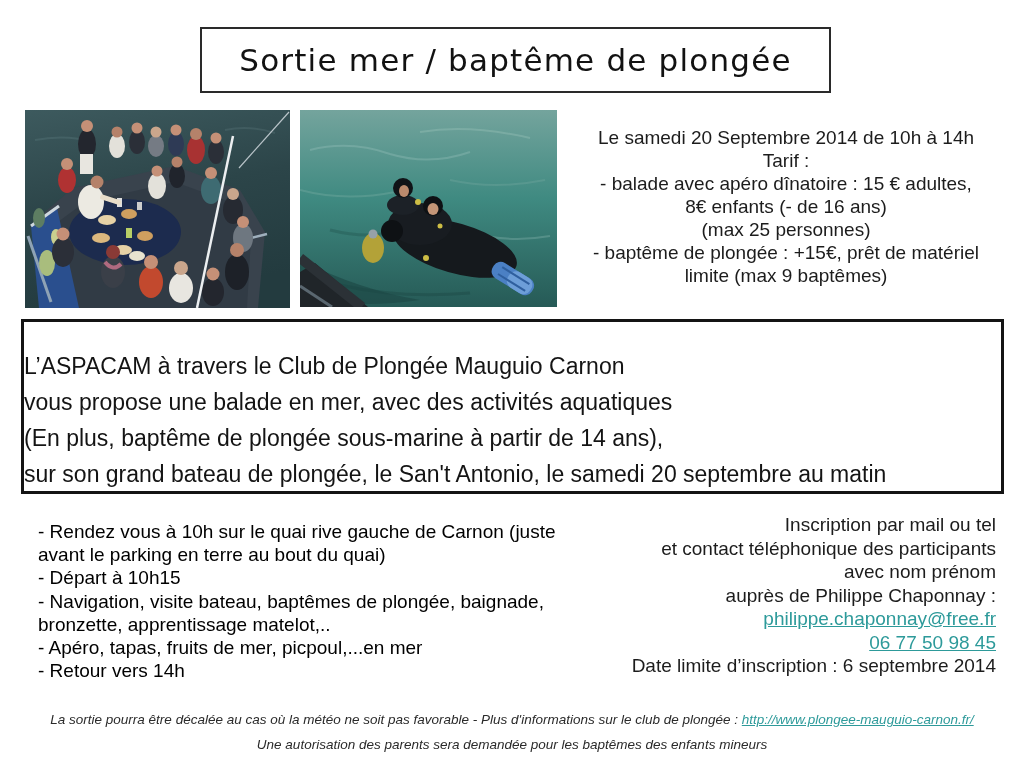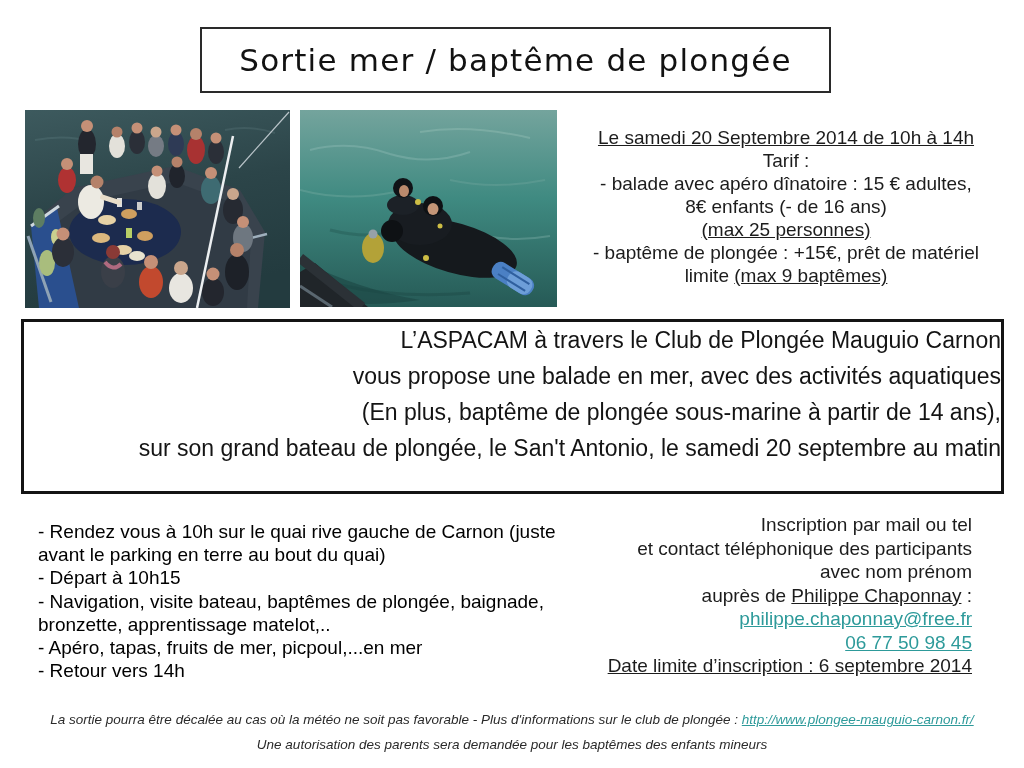--- a/index.html
+++ b/index.html
@@ -21,36 +21,36 @@
   
   .photo{position:absolute;overflow:hidden;}
   .photo-left{left:25px;top:110px;width:265px;height:198px;}
   .photo-right{left:300px;top:110px;width:257px;height:197px;}
   .photo svg{display:block;}
   
   .tariff{
     position:absolute;left:558px;top:126px;width:456px;
     text-align:center;font-size:19px;line-height:23px;color:#1c1c1c;
   }
-  .u{text-decoration:underline;}
+  .u{}
   
   .intro-box{
     position:absolute;left:21px;top:319px;width:983px;height:175px;
     border:3px solid #141414;box-sizing:border-box;
-    text-align:right;padding-top:0;
+    text-align:left;padding-top:26px;
     font-size:23px;line-height:36px;color:#141414;
   }
   
   .details{
     position:absolute;left:38px;top:520px;width:620px;
     font-size:19px;line-height:23.2px;color:#000000;text-align:left;
   }
   
   .contact{
-    position:absolute;left:560px;top:513px;width:412px;
+    position:absolute;left:584px;top:513px;width:412px;
     text-align:right;font-size:19px;line-height:23.5px;color:#1c1c1c;
   }
   .link{color:#2d9a9a;text-decoration:underline;cursor:pointer;margin-top:44px;}
   
   .footnote{
     position:absolute;left:0;top:707px;width:1024px;text-align:center;
     font-size:13.5px;font-style:italic;line-height:25px;color:#2a2a2a;
   }
 </style>
 </head>

